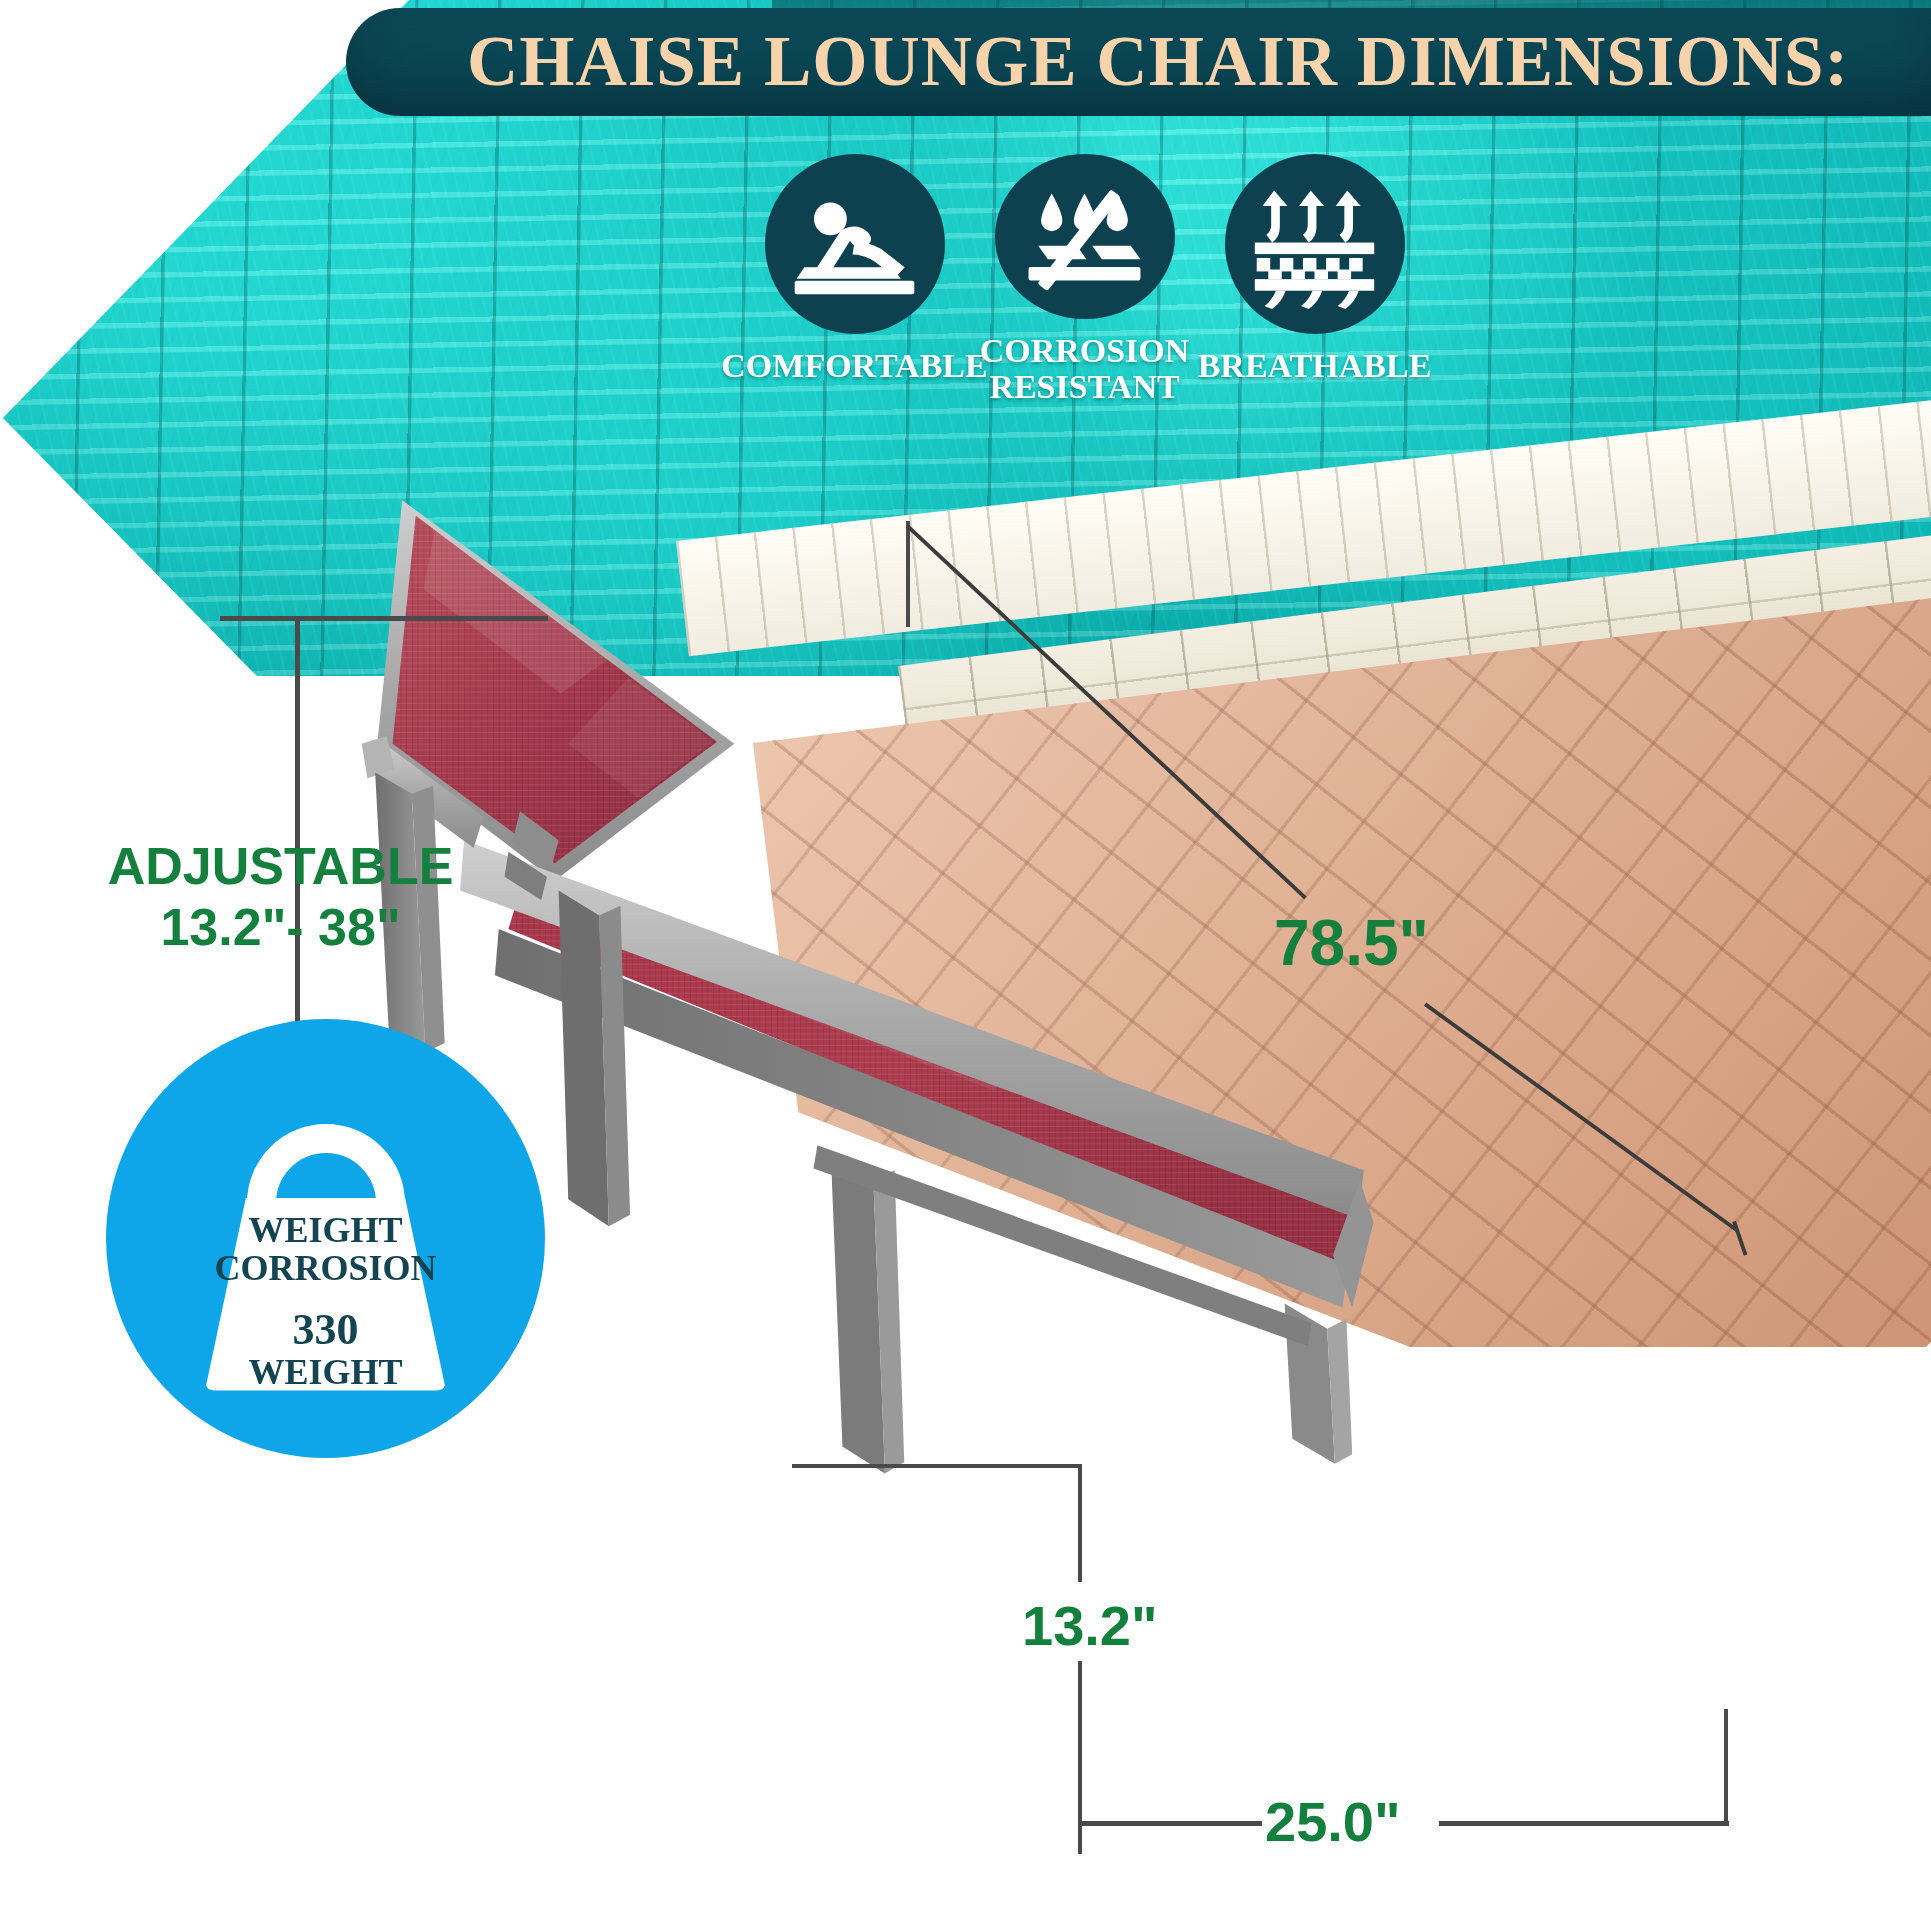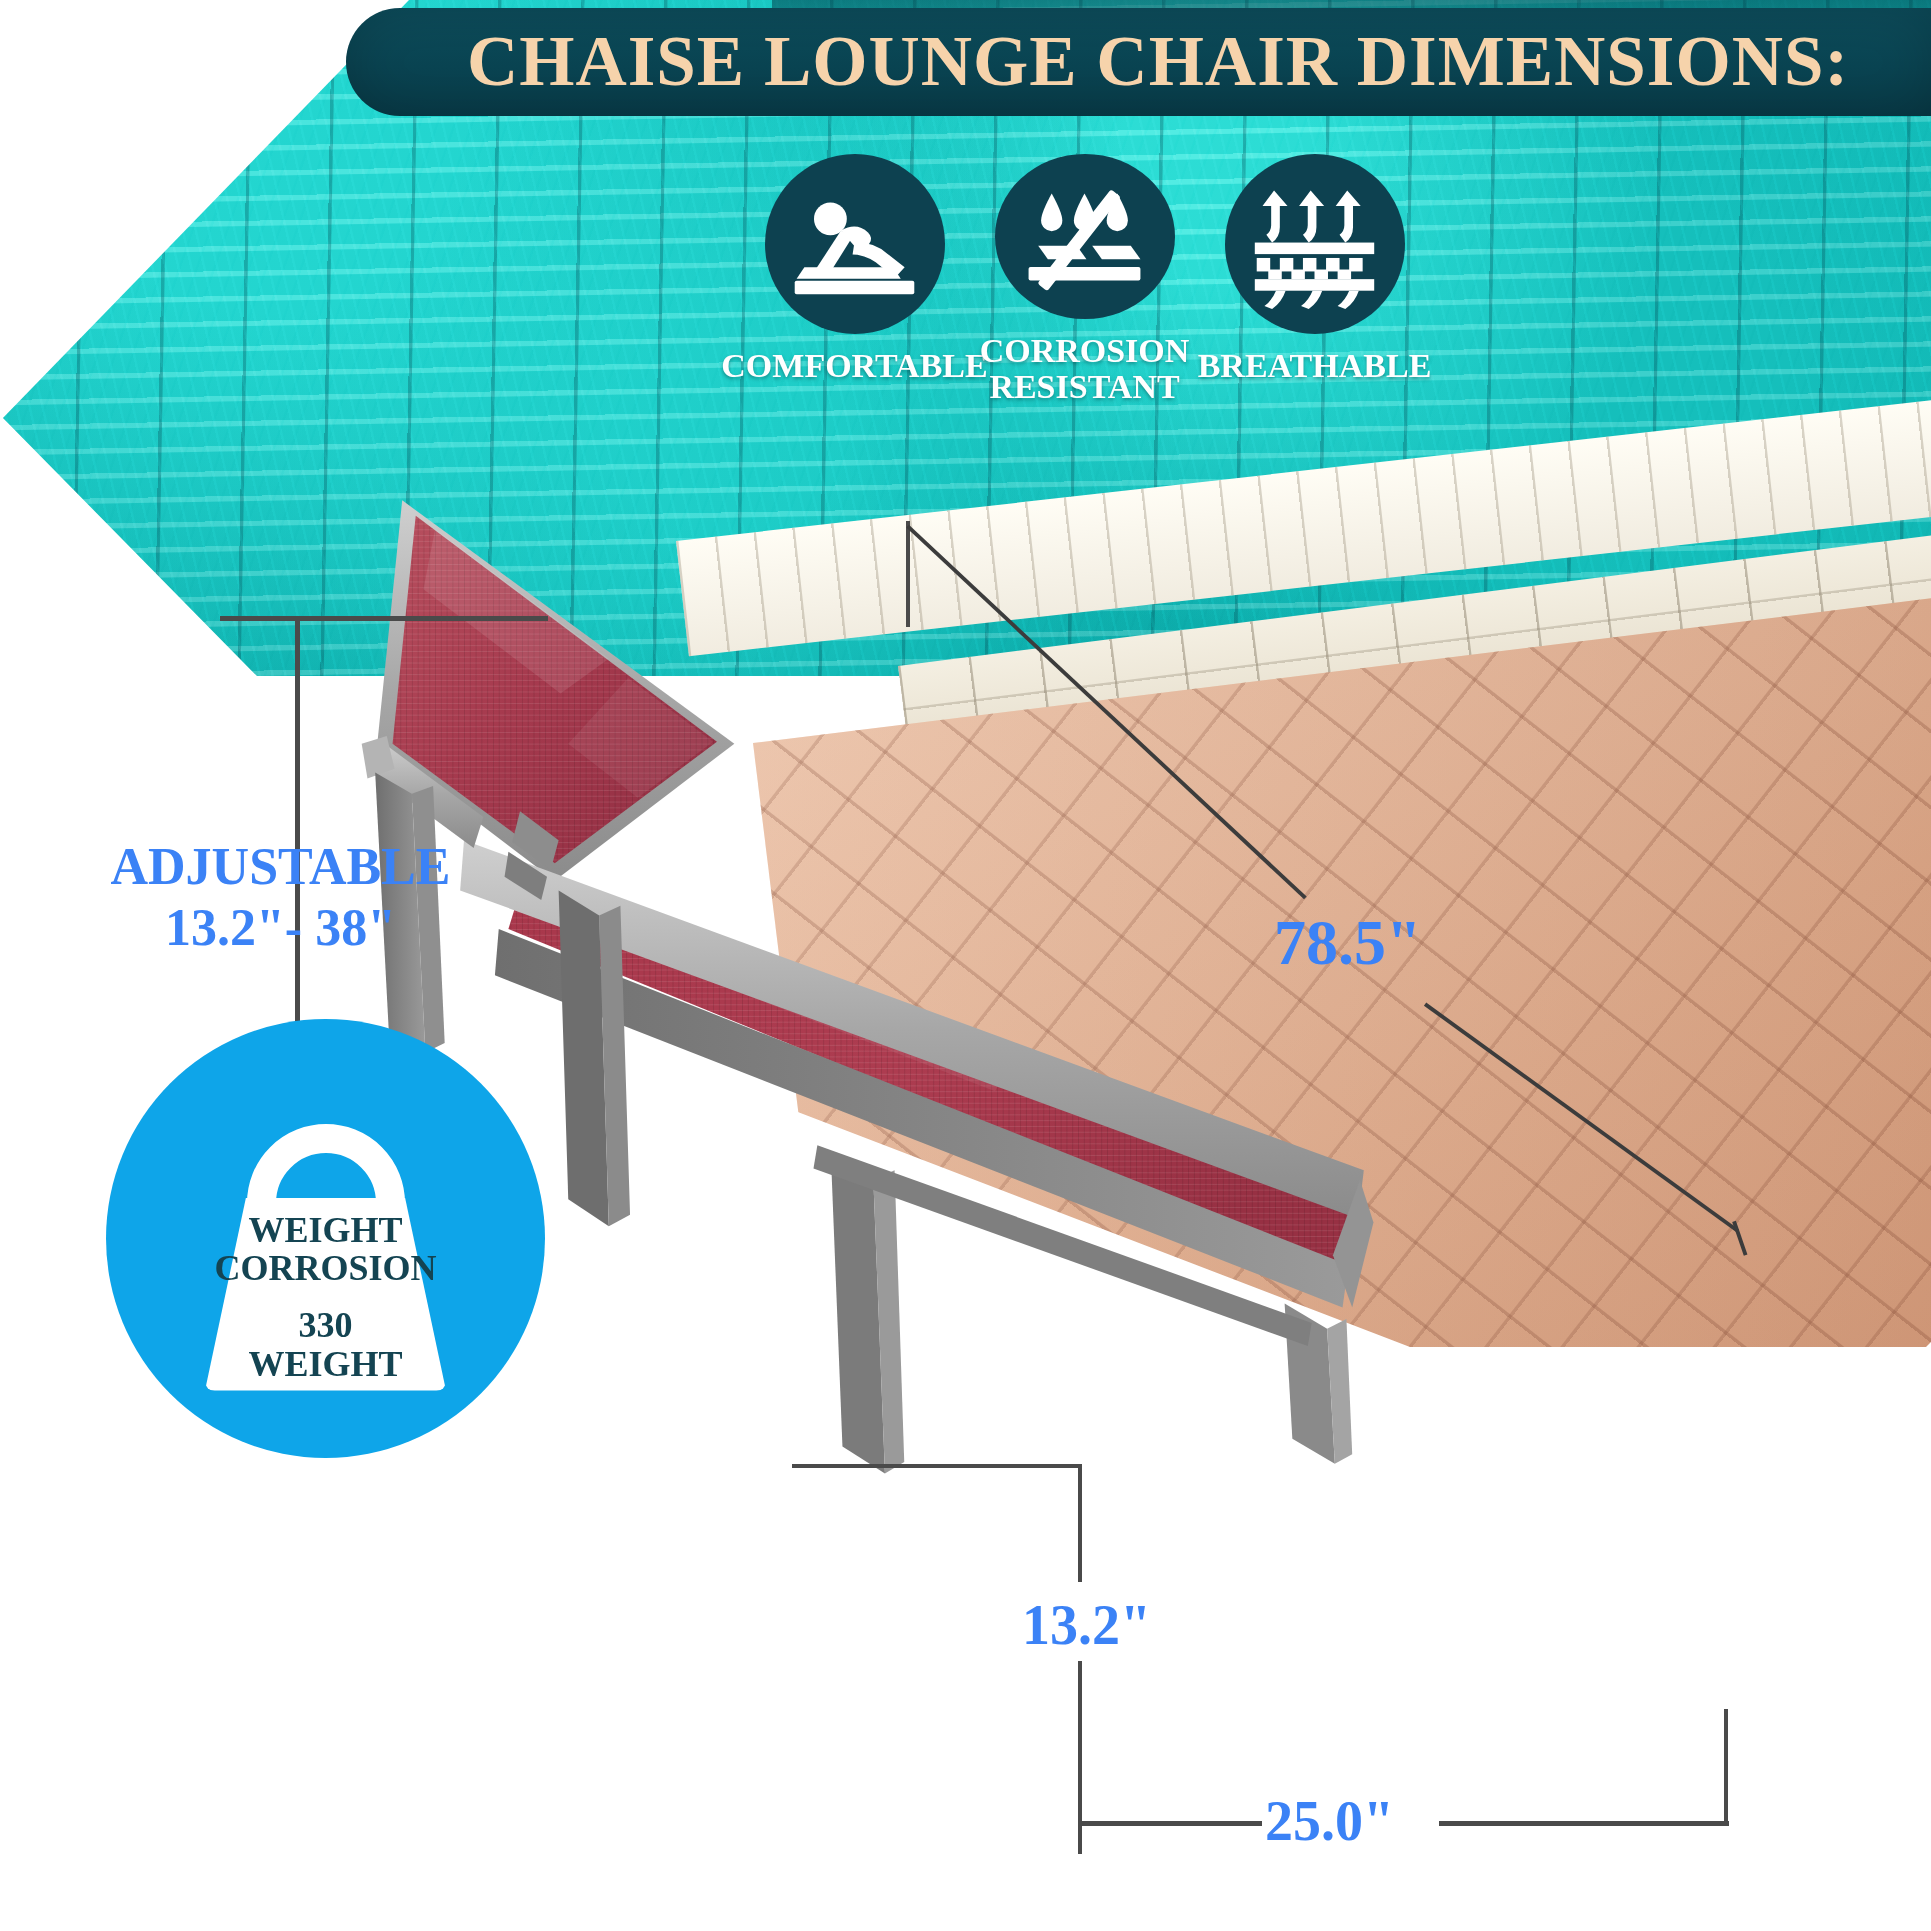--- a/index.html
+++ b/index.html
@@ -123,26 +123,26 @@
   }
   .weight-body{
     position:absolute;left:0;top:70px;width:241px;height:193px;background:#ffffff;
     clip-path:polygon(17% 0, 83% 0, 100% 100%, 0 100%);
     border-radius:9.7px;
   }
   .weight-text{
     position:absolute;left:0;top:83px;width:241px;text-align:center;
     color:#144452;font-family:"Liberation Serif",serif;font-weight:bold;font-size:36px;line-height:1.08;
   }
-  .weight-num{margin-top:17.4px;font-size:36px;line-height:1.08;}
+  .weight-num{margin-top:17.4px;font-size:44px;line-height:1.08;}
 
   
   .dline{position:absolute;background:#4a4a4a;}
   .dlabel{
-    position:absolute;color:#3b82f6;font-family:Liberation Serif, serif;font-weight:bold;
+    position:absolute;color:#15803d;font-family:Liberation Sans, sans-serif;font-weight:bold;
     line-height:1.1;white-space:nowrap;
   }
   .lbl-adjustable{left:97px;top:838px;font-size:52px;text-align:center;width:367px;}
   .lbl-adjustable .sub{display:block;font-size:52px;margin-top:3.9px;}
   .lbl-785{left:1274px;top:908px;font-size:64px;}
   .lbl-132b{left:1022px;top:1595px;font-size:56px;}
   .lbl-250{left:1265px;top:1791px;font-size:56px;}
 </style>
 </head>
 <body>

